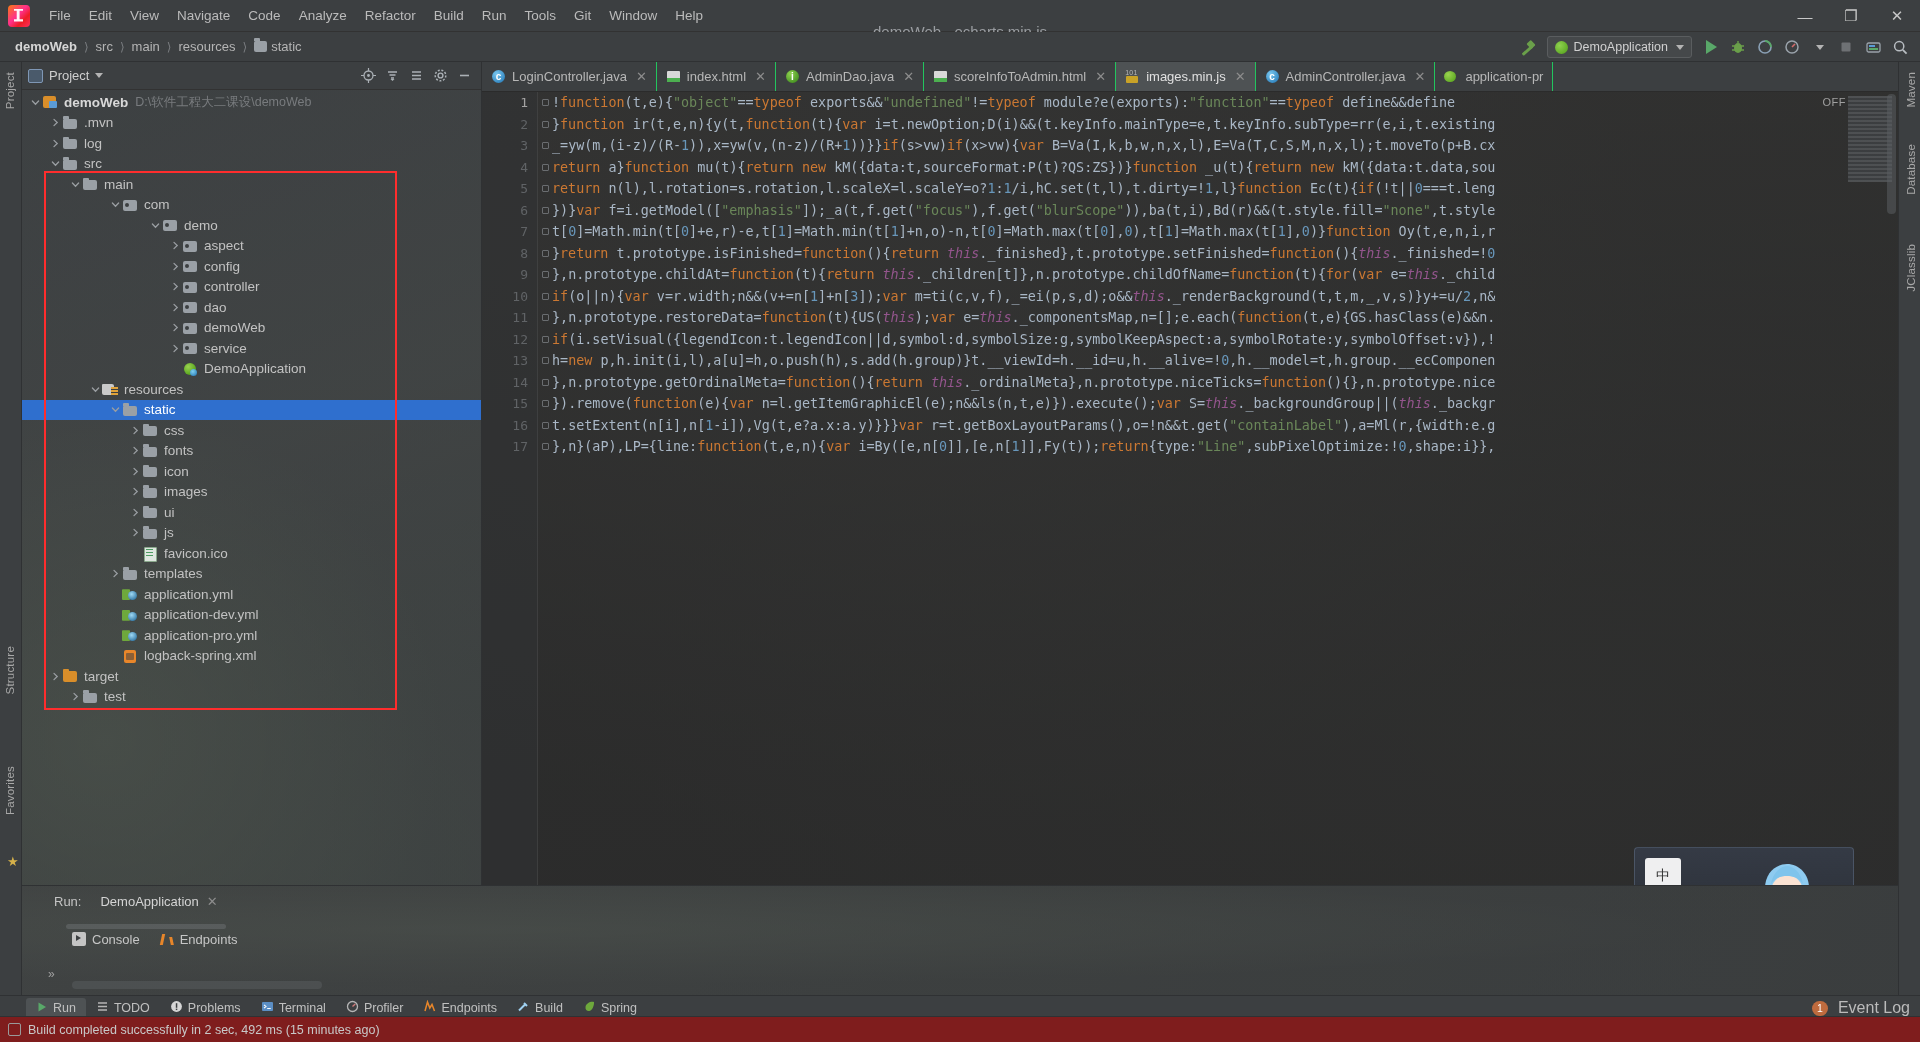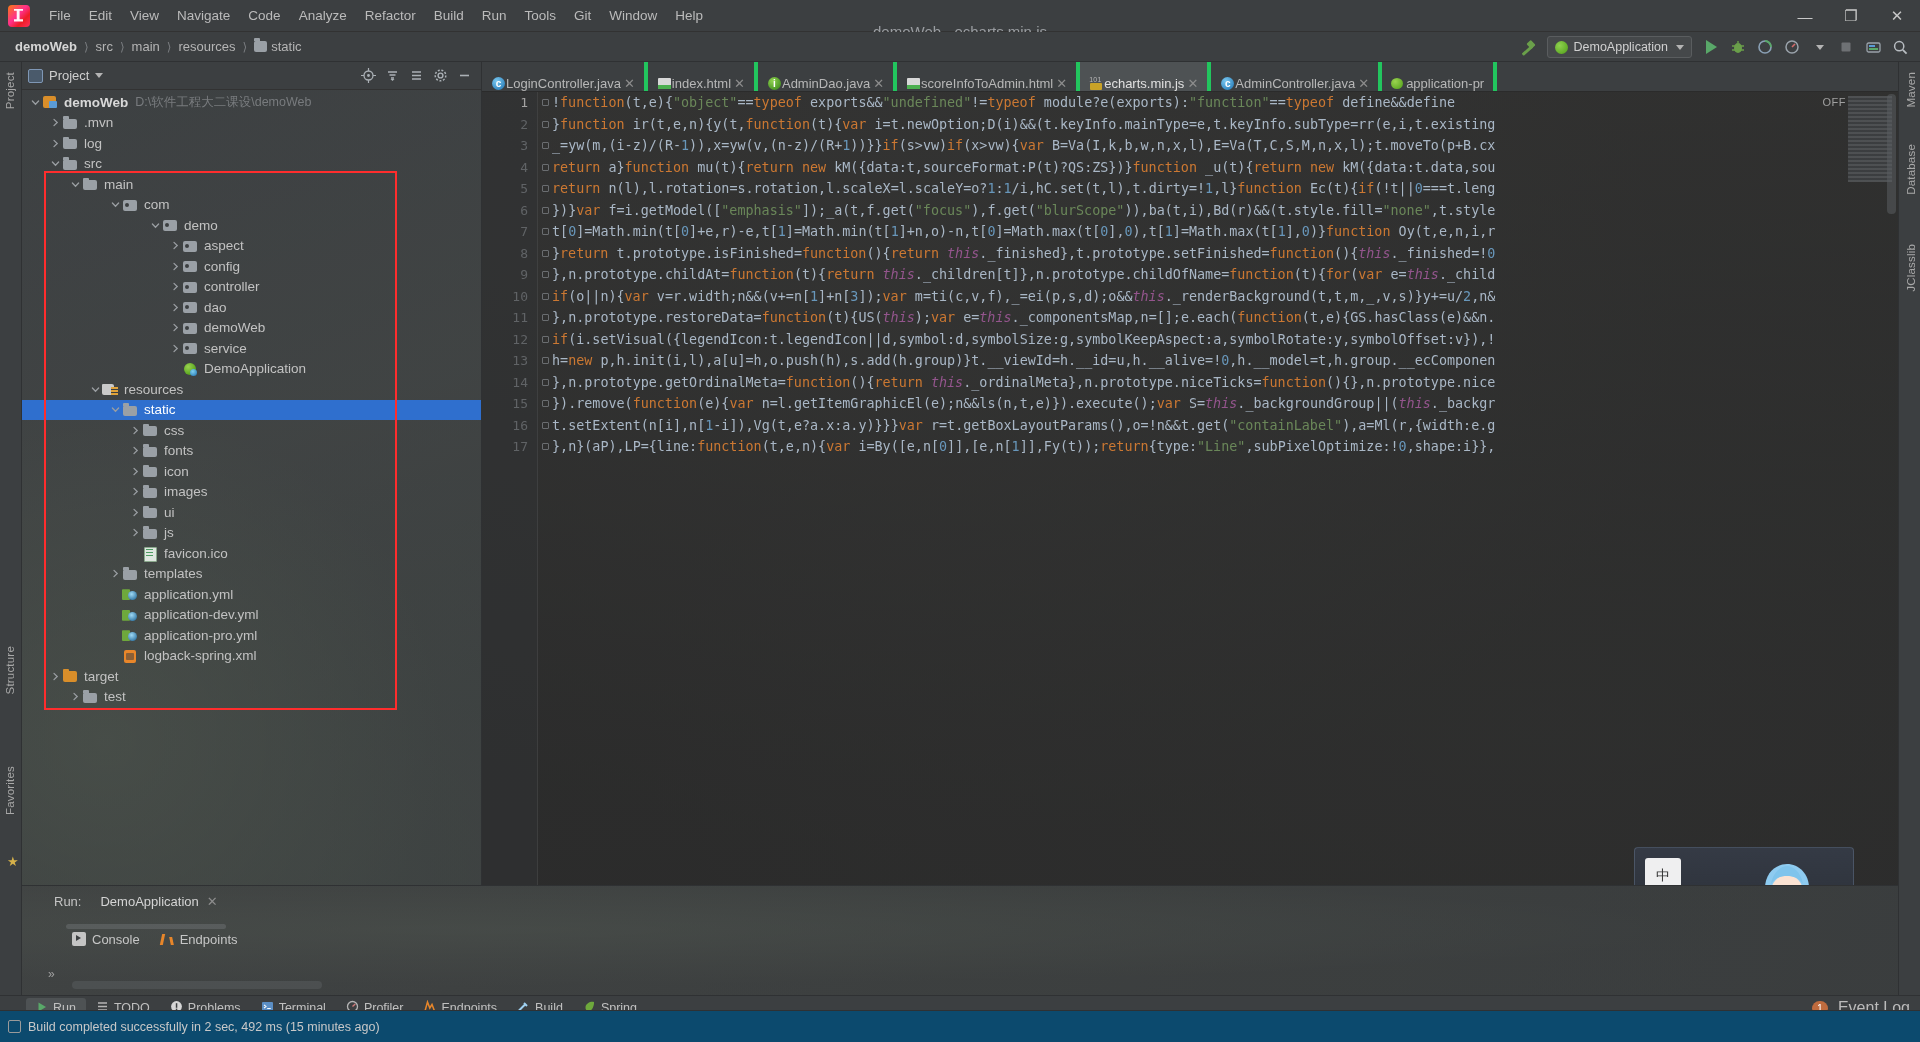--- a/index.html
+++ b/index.html
@@ -222,22 +222,22 @@
 
   
   .editor-area{
     position:absolute; left:482px; top:62px; right:22px; bottom:47px; background:#2b2b2b;
   }
   .tabs{
     height:30px; display:flex; align-items:stretch; background:#3c3f41;
     border-bottom:1px solid #2b2b2b; overflow:hidden;
   }
   .tab{
-    display:flex; align-items:flex-end; gap:0; padding:0 9px; font-size:13px;
-    color:#b7b7b7; border-right:4px solid #22c55e; white-space:nowrap; position:relative;
+    display:flex; align-items:center; gap:6px; padding:0 9px; font-size:13px;
+    color:#b7b7b7; border-right:1px solid #22c55e; white-space:nowrap; position:relative;
   }
   .tab.active{ background:#4e5254; color:#e0e0e0; }
   .tab-x{ color:#8d8d8d; font-size:13px; margin-left:3px; }
   .tic{ width:15px;height:15px;position:relative;flex:none; }
   .tic.java::before{
     content:""; position:absolute; inset:1px; border-radius:50%;
     background:radial-gradient(circle at 35% 30%, #79c7ef 0%, #2b7fbb 85%);
   }
   .tic.java::after{
     content:"c"; position:absolute; inset:0; color:#fff; font-size:10px;
@@ -385,22 +385,22 @@
   }
   .bs-item{ display:flex; align-items:center; gap:5px; font-size:12.5px; color:#c0c0c0;
             padding:3px 10px; border-radius:3px; }
   .bs-item.active{ background:#4e5254; }
   .bs-right{ margin-left:auto; display:flex; align-items:center; gap:10px; padding-right:10px; }
   .evt-badge{ background:#bf6b3e; color:#fff; font-size:10.5px; border-radius:8px;
               padding:0 5px; line-height:14px; height:15px; display:inline-block; }
 
   
   .statusbar{
-    position:absolute; left:0; right:0; bottom:0; height:32px;
-    background:#0c4a6e; border-top:1px solid #2f3133;
+    position:absolute; left:0; right:0; bottom:0; height:26px;
+    background:#7f1d1d; border-top:1px solid #2f3133;
     display:flex; align-items:center; padding-left:8px; font-size:12.5px; color:#c8c8c8;
   }
   .sb-ic{ width:13px;height:13px;border:1px solid #9a9a9a;border-radius:2px;margin-right:7px; }
 
   
   .star{ color:#d6b14a; font-size:13px; }
 </style>
 </head>
 <body>
 
@@ -832,21 +832,21 @@
           <span>AdminDao.java</span>
           <span class="tab-x">✕</span>
         </div>
         <div class="tab">
           <span class="tic html"></span>
           <span>scoreInfoToAdmin.html</span>
           <span class="tab-x">✕</span>
         </div>
         <div class="tab active">
           <span class="tic js"></span>
-          <span>echarts.min.js</span>
+          <span>images.min.js</span>
           <span class="tab-x">✕</span>
         </div>
         <div class="tab">
           <span class="tic java"></span>
           <span>AdminController.java</span>
           <span class="tab-x">✕</span>
         </div>
         <div class="tab">
           <span class="tic spring"></span>
           <span>application-pr</span>

